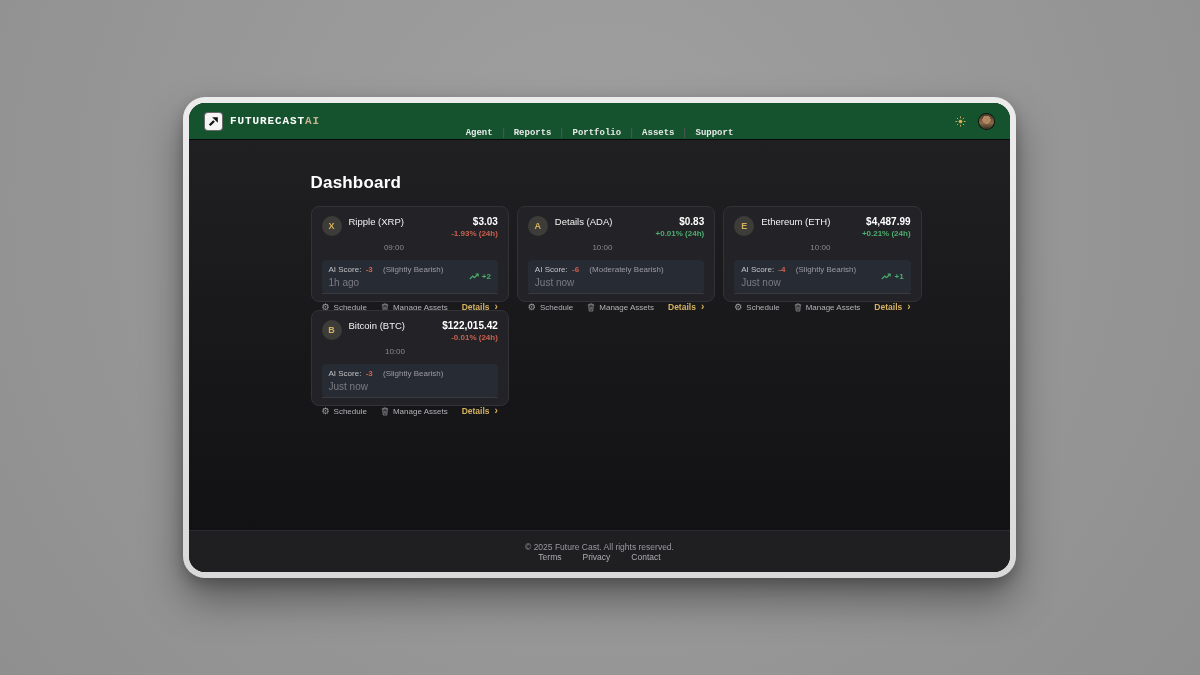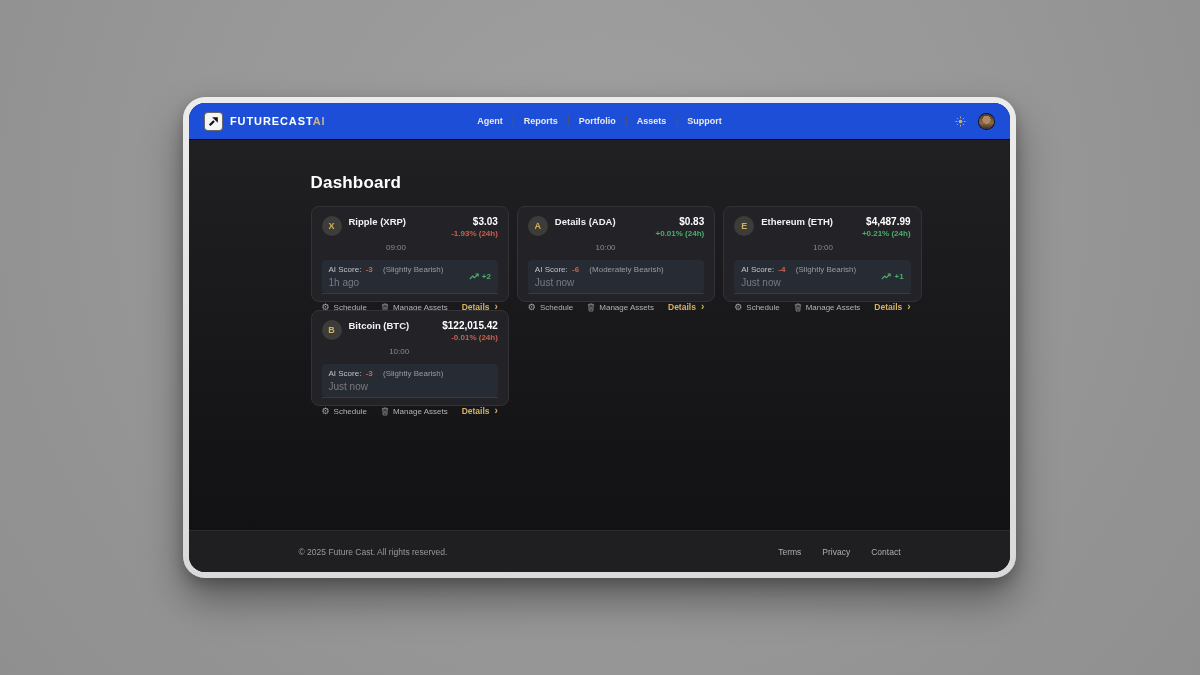--- a/index.html
+++ b/index.html
@@ -15,35 +15,35 @@
     background:linear-gradient(180deg,#ececec,#d9d9d9);
     border-radius:22px; padding:6px;
     box-shadow:0 22px 40px rgba(0,0,0,.38), 0 6px 14px rgba(0,0,0,.22);
   }
   .screen {
     width:100%; height:100%; border-radius:16px; overflow:hidden;
     background:#141416; display:flex; flex-direction:column;
   }
   
   .topbar {
-    height:37px; flex-shrink:0; background:#1d4ed8;
+    height:37px; flex-shrink:0; background:#14532d;
     border-bottom:1px solid #0b0b0c;
     display:flex; align-items:center; justify-content:space-between;
-    padding:0 16px; position:relative;
+    padding:0 16px; position:relative;font-family:Liberation Mono, monospace;
   }
   .brand { display:flex; align-items:center; gap:8px; }
   .brand-icon {
     width:17px; height:17px; background:#f5f5f5; border-radius:3px;
     display:flex; align-items:center; justify-content:center;
     box-shadow:0 0 0 1px #6a6a6a;
   }
   .brand-text { font-size:11px; font-weight:bold; letter-spacing:.9px; color:#ffffff; }
   .brand-text .accent { color:#c5b392; }
   .nav {
-    position:absolute; left:50%; top:0; height:100%; transform:translateX(-50%);
+    position:absolute; left:50%; top:12px; height:100%; transform:translateX(-50%);
     display:flex; align-items:center;
   }
   .nav-item { font-size:9px; font-weight:bold; color:#e9e9ea; padding:0 10px; cursor:pointer; white-space:nowrap; }
   .nav-sep { width:1px; height:10px; background:#55555a; }
   .top-right { display:flex; align-items:center; gap:12px; }
   .sun-btn { width:13px; height:13px; display:flex; align-items:center; justify-content:center; cursor:pointer; }
   .avatar {
     width:15px; height:15px; border-radius:50%; cursor:pointer;
     background:
       radial-gradient(circle at 50% 38%, #b08760 0 34%, transparent 35%),
@@ -65,21 +65,21 @@
   .card {
     background:#232327; border:1px solid #323237; border-radius:8px;
     padding:9px 10px 8px; height:96px; display:flex; flex-direction:column;
   }
   .card-head { display:flex; align-items:flex-start; }
   .asset-avatar {
     width:20px; height:20px; border-radius:50%; background:#3e3c38; flex-shrink:0;
     color:#d3b15f; font-size:9px; font-weight:bold;
     display:flex; align-items:center; justify-content:center; margin-right:7px;
   }
-  .asset-name { font-size:9.5px; font-weight:bold; color:#f2f2f3; }
+  .asset-name { font-size:9.5px; font-weight:normal; color:#f2f2f3; }
   .asset-time { font-size:8px; color:#8a8a8e; margin-top:16px;text-align:right; }
   .price-block { margin-left:auto; text-align:right; }
   .price { font-size:10px; font-weight:bold; color:#ffffff; }
   .change { font-size:8px; margin-top:2px; font-weight:600; }
   .change.neg { color:#c9604c; }
   .change.pos { color:#4cae6e; }
   .score-row {
     margin-top:8px; background:#272b33; border-radius:4px; padding:5px 7px;
     display:flex; justify-content:space-between; align-items:center;
   }
@@ -94,21 +94,21 @@
   }
   .action { display:flex; align-items:center; gap:4px; font-size:8px; color:#b2b2b6; cursor:pointer; white-space:nowrap; }
   .gear-glyph { font-size:9px; color:#a2a2a6; line-height:1; }
   .details-link { margin-left:auto; display:flex; align-items:center; gap:5px; color:#d4b261; font-size:8.5px; font-weight:bold; cursor:pointer; }
   .chevron { font-size:10px; line-height:1; font-weight:bold; }
   
   .bottombar {
     height:42px; flex-shrink:0; background:#1f1f22; border-top:1px solid #2c2c30;
     display:flex; align-items:center;
   }
-  .bottombar .container { width:602px; display:flex; justify-content:space-between; align-items:center; }
+  .bottombar .container { width:602px; display:flex; justify-content:center; align-items:center;flex-direction:column; }
   .copyright { font-size:8.5px; color:#9a9a9e; }
   .footer-links { display:flex; gap:21px; }
   .footer-link { font-size:8.5px; color:#aeaeb2; cursor:pointer; }
 </style>
 </head>
 <body>
 
 <div class="device">
   <div class="screen">
 

